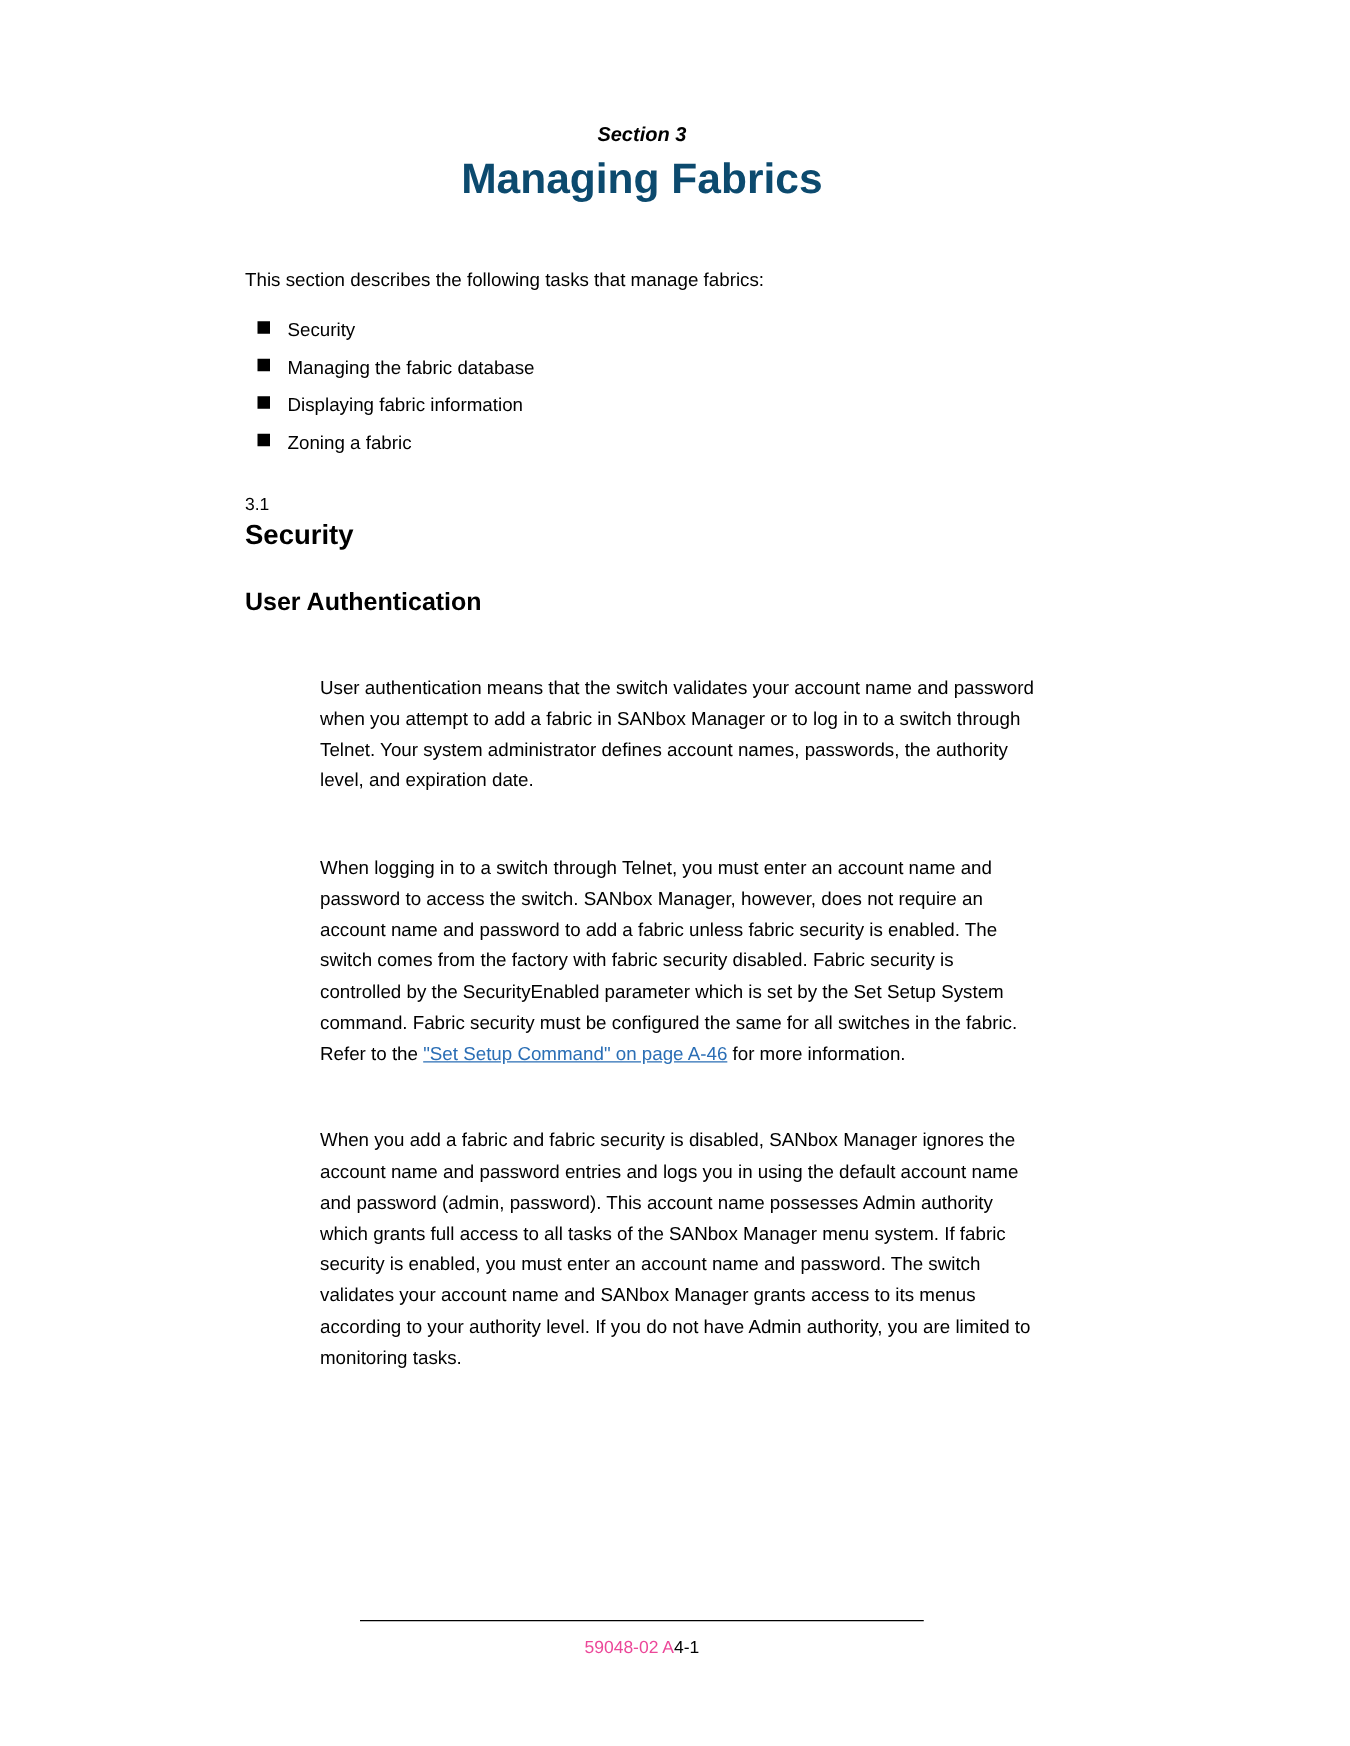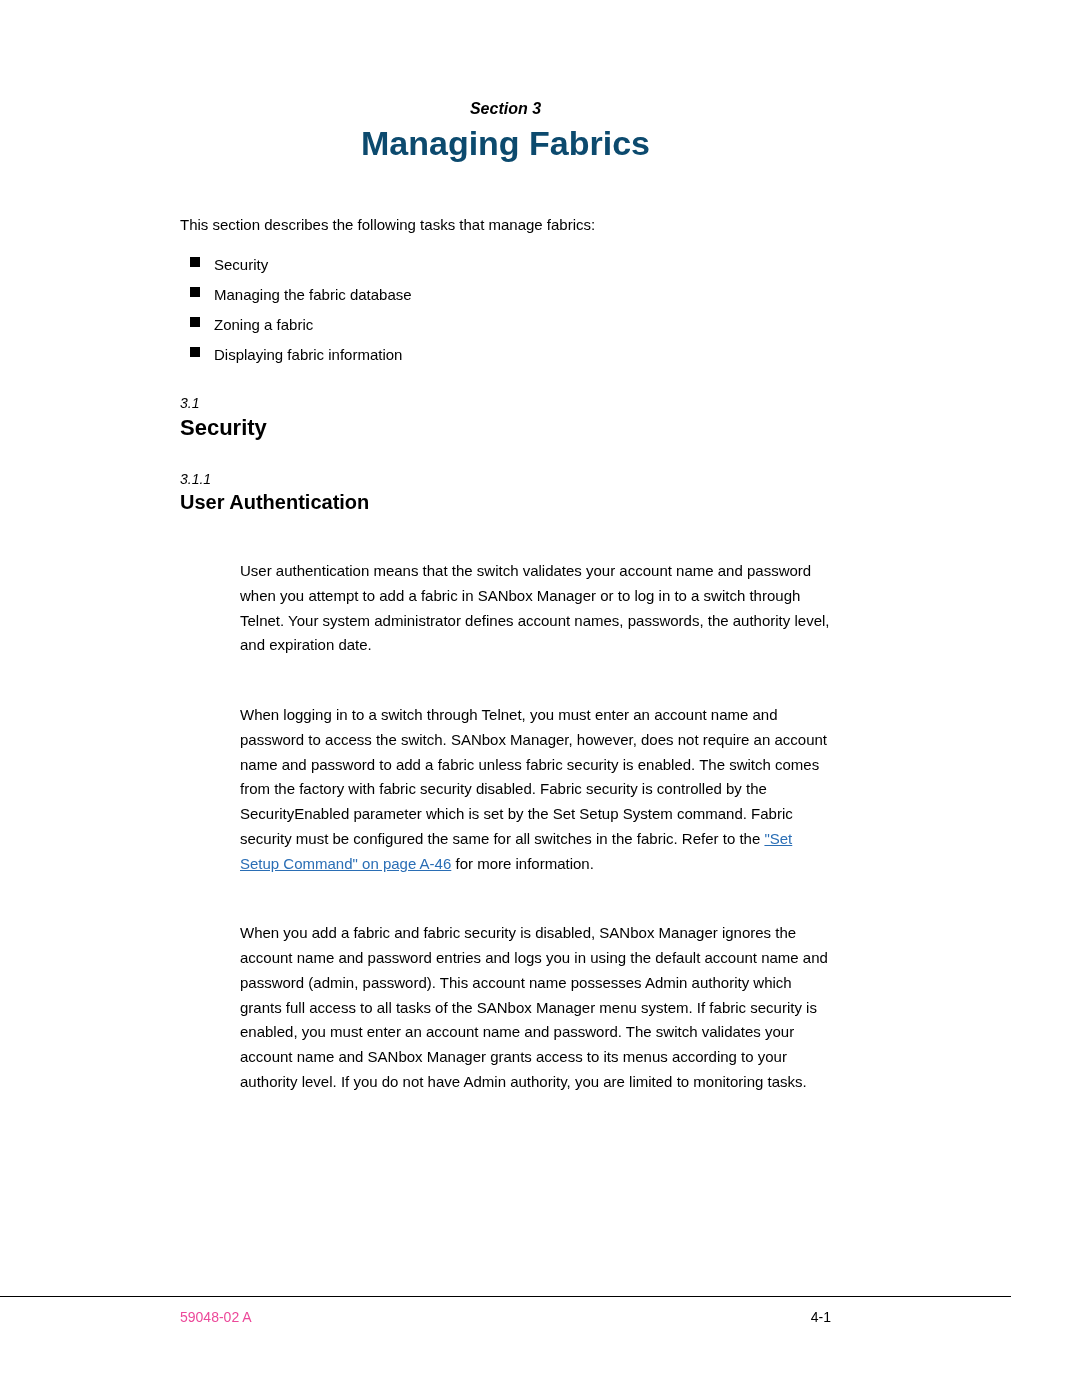--- a/index.html
+++ b/index.html
@@ -15,24 +15,25 @@
       color: #000000;
       width: 1080px;
       min-height: 1397px;
       position: relative;
     }
 
     .page {
       width: 1011px;
       min-height: 1397px;
       background: #ffffff;
-      padding: 60px 0 60px 0;
+      padding: 60px 0 60px 16px;
       position: relative;
       display: flex;
       flex-direction: column;
+      align-items: center;
     }
 
     .page-header {
       text-align: center;
       margin-bottom: 50px;
       padding-top: 40px;
     }
 
     .section-label {
       font-style: italic;
@@ -78,21 +79,20 @@
       display: inline-block;
       width: 10px;
       height: 10px;
       background: #000;
       margin-right: 14px;
       margin-top: 4px;
       flex-shrink: 0;
     }
 
     .section-number {
-      font-style: italic;
       font-size: 14px;
       color: #000;
       margin-bottom: 4px;
       display: block;
     }
 
     .section-heading {
       font-size: 22px;
       font-weight: bold;
       color: #000;
@@ -179,35 +179,34 @@
       <li>
         <span class="bullet-square"></span>
         <span>Security</span>
       </li>
       <li>
         <span class="bullet-square"></span>
         <span>Managing the fabric database</span>
       </li>
       <li>
         <span class="bullet-square"></span>
+        <span>Displaying fabric information</span>
+      </li>
+      <li>
+        <span class="bullet-square"></span>
         <span>Zoning a fabric</span>
-      </li>
-      <li>
-        <span class="bullet-square"></span>
-        <span>Displaying fabric information</span>
       </li>
     </ul>
 
     <div class="security-block">
       <span class="section-number">3.1</span>
       <h2 class="section-heading">Security</h2>
     </div>
 
     <div class="user-auth-block">
-      <span class="subsection-number">3.1.1</span>
       <h2 class="subsection-heading">User Authentication</h2>
       <div class="indented-content">
         <p class="body-text">User authentication means that the switch validates your account name and password when you attempt to add a fabric in SANbox Manager or to log in to a switch through Telnet. Your system administrator defines account names, passwords, the authority level, and expiration date.</p>
         <p class="body-text">
           <span>When logging in to a switch through Telnet, you must enter an account name and password to access the switch. SANbox Manager, however, does not require an account name and password to add a fabric unless fabric security is enabled. The switch comes from the factory with fabric security disabled. Fabric security is controlled by the SecurityEnabled parameter which is set by the Set Setup System command. Fabric security must be configured the same for all switches in the fabric. Refer to the </span><a class="link-text">"Set Setup Command" on page A-46</a><span> for more information.</span>
         </p>
         <p class="body-text">When you add a fabric and fabric security is disabled, SANbox Manager ignores the account name and password entries and logs you in using the default account name and password (admin, password). This account name possesses Admin authority which grants full access to all tasks of the SANbox Manager menu system. If fabric security is enabled, you must enter an account name and password. The switch validates your account name and SANbox Manager grants access to its menus according to your authority level. If you do not have Admin authority, you are limited to monitoring tasks.</p>
       </div>
     </div>
 

